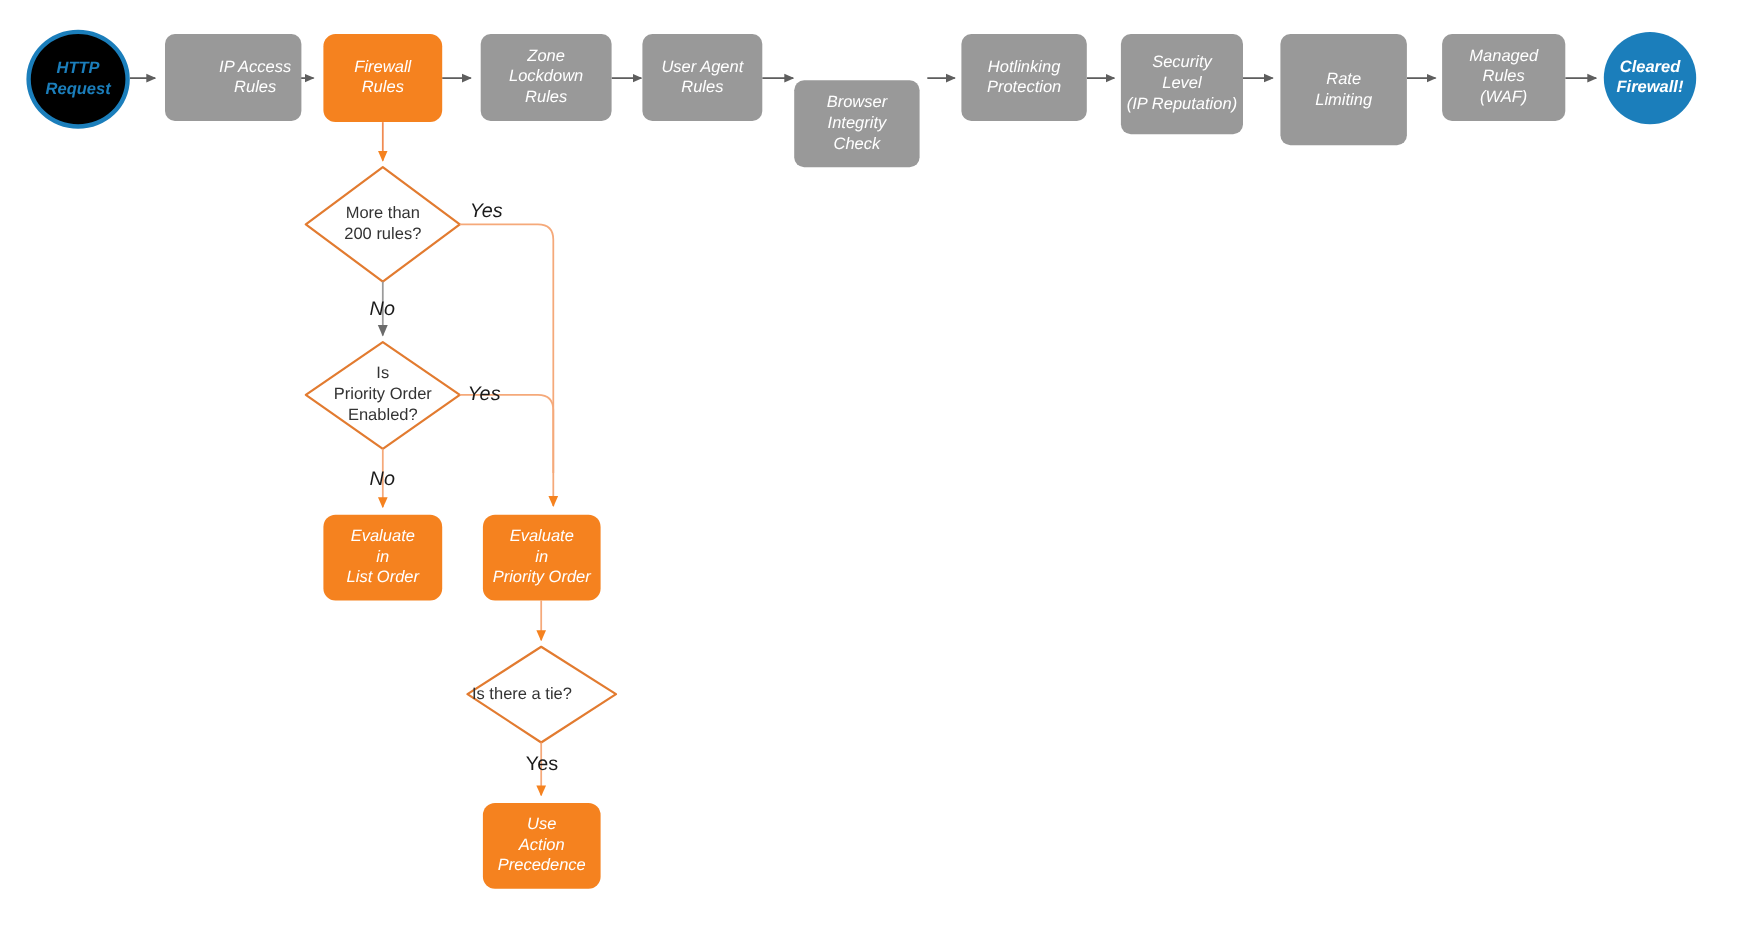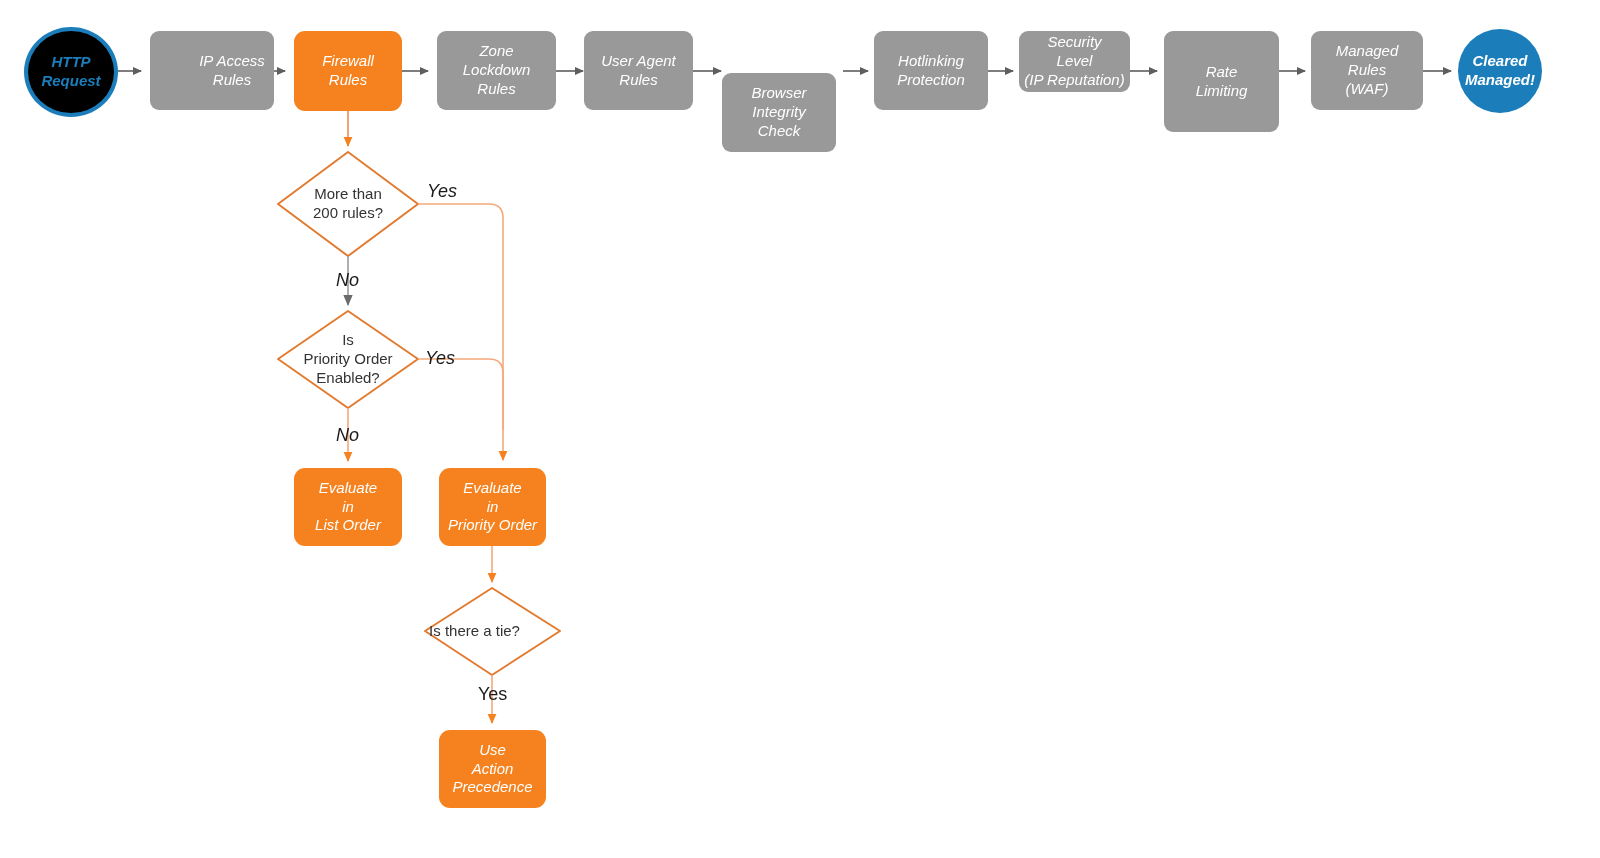--- a/index.html
+++ b/index.html
@@ -165,40 +165,40 @@
   <span>Browser
 Integrity
 Check</span>
 </div>
 
 <div class="node proc grey" style="left:874px; top:31px; width:114px; height:79px;">
   <span>Hotlinking
 Protection</span>
 </div>
 
-<div class="node proc grey" style="left:1019px; top:31px; width:111px; height:61px;">
+<div class="node proc grey" style="left:1019px; top:31px; width:111px; height:91px;">
   <span>Security
 Level
 (IP Reputation)</span>
 </div>
 
 <div class="node proc grey" style="left:1164px; top:31px; width:115px; height:101px;">
   <span>Rate
 Limiting</span>
 </div>
 
 <div class="node proc grey" style="left:1311px; top:31px; width:112px; height:79px;">
   <span>Managed
 Rules
 (WAF)</span>
 </div>
 
 <div class="node circle filled" style="left:1458px; top:29px; width:84px; height:84px;">
   <span>Cleared
-Managed!</span>
+Firewall!</span>
 </div>
 
 <div class="node decision" style="left:278px; top:152px; width:140px; height:104px;">
   <span>More than
 200 rules?</span>
 </div>
 
 <div class="node decision" style="left:278px; top:311px; width:140px; height:97px;">
   <span>Is
 Priority Order

